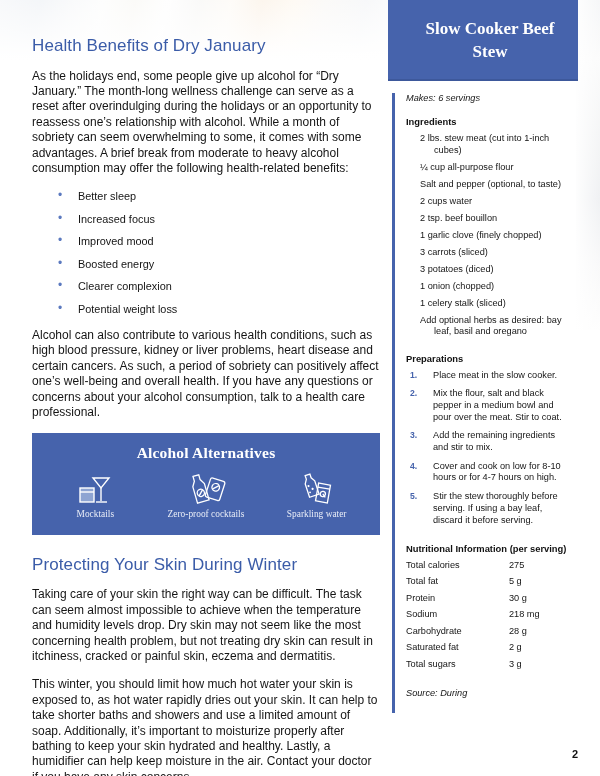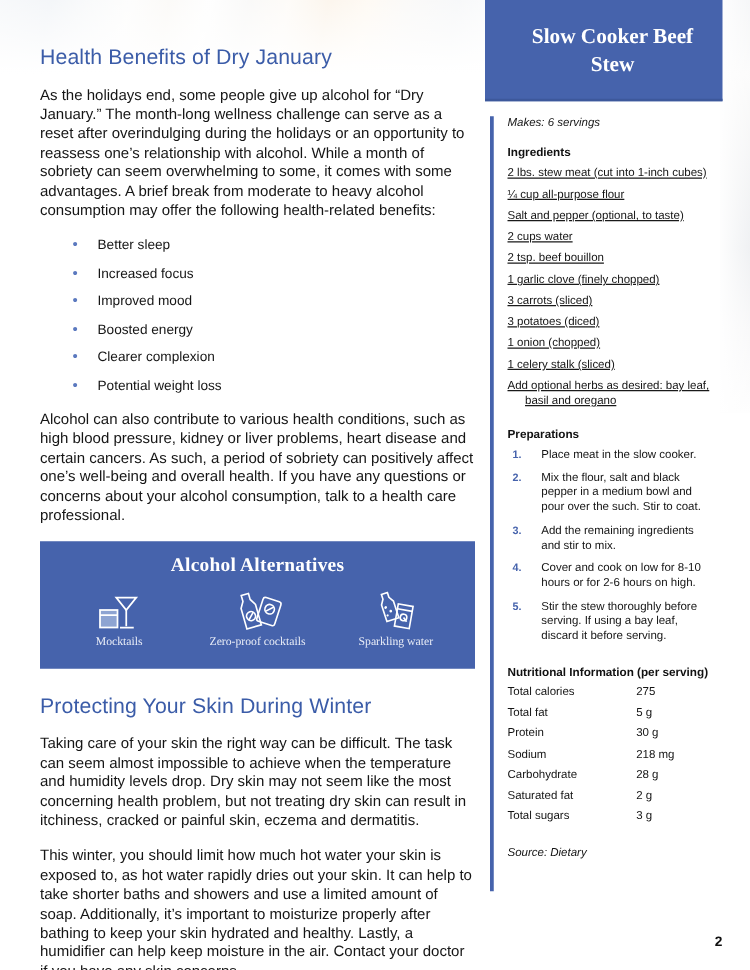--- a/index.html
+++ b/index.html
@@ -187,23 +187,22 @@
     color: #151515;
   }
   .side-h {
     font-weight: bold;
     font-size: 9.4px;
     margin-bottom: 6px;
     color: #111;
   }
   ul.ingredients {
     list-style: none;
-    margin: 0 0 15px 0;
+    margin: 0 0 15px 14px;
     padding: 0;
-    text-decoration: underline;
   }
   ul.ingredients li {
     font-size: 9.2px;
     line-height: 11.5px;
     margin-bottom: 5.5px;
     color: #151515;
     padding-left: 14px;
     text-indent: -14px;
   }
 
@@ -382,23 +381,23 @@
         <li>3 carrots (sliced)</li>
         <li>3 potatoes (diced)</li>
         <li>1 onion (chopped)</li>
         <li>1 celery stalk (sliced)</li>
         <li>Add optional herbs as desired: bay leaf, basil and oregano</li>
       </ul>
 
       <div class="side-h">Preparations</div>
       <ol class="preparations">
         <li>Place meat in the slow cooker.</li>
-        <li>Mix the flour, salt and black pepper in a medium bowl and pour over the such. Stir to coat.</li>
+        <li>Mix the flour, salt and black pepper in a medium bowl and pour over the meat. Stir to coat.</li>
         <li>Add the remaining ingredients and stir to mix.</li>
-        <li>Cover and cook on low for 8-10 hours or for 2-6 hours on high.</li>
+        <li>Cover and cook on low for 8-10 hours or for 4-7 hours on high.</li>
         <li>Stir the stew thoroughly before serving. If using a bay leaf, discard it before serving.</li>
       </ol>
 
       <div class="nutri-title">Nutritional Information (per serving)</div>
       <table class="nutri">
         <tbody>
           <tr>
             <td class="label">Total calories</td>
             <td class="value">275</td>
           </tr>
@@ -422,19 +421,19 @@
             <td class="label">Saturated fat</td>
             <td class="value">2 g</td>
           </tr>
           <tr>
             <td class="label">Total sugars</td>
             <td class="value">3 g</td>
           </tr>
         </tbody>
       </table>
 
-      <div class="source">Source: Dietary</div>
+      <div class="source">Source: During</div>
     </div>
   </div>
 
   <div class="page-number">2</div>
 
 </div>
 
 </body></html>

